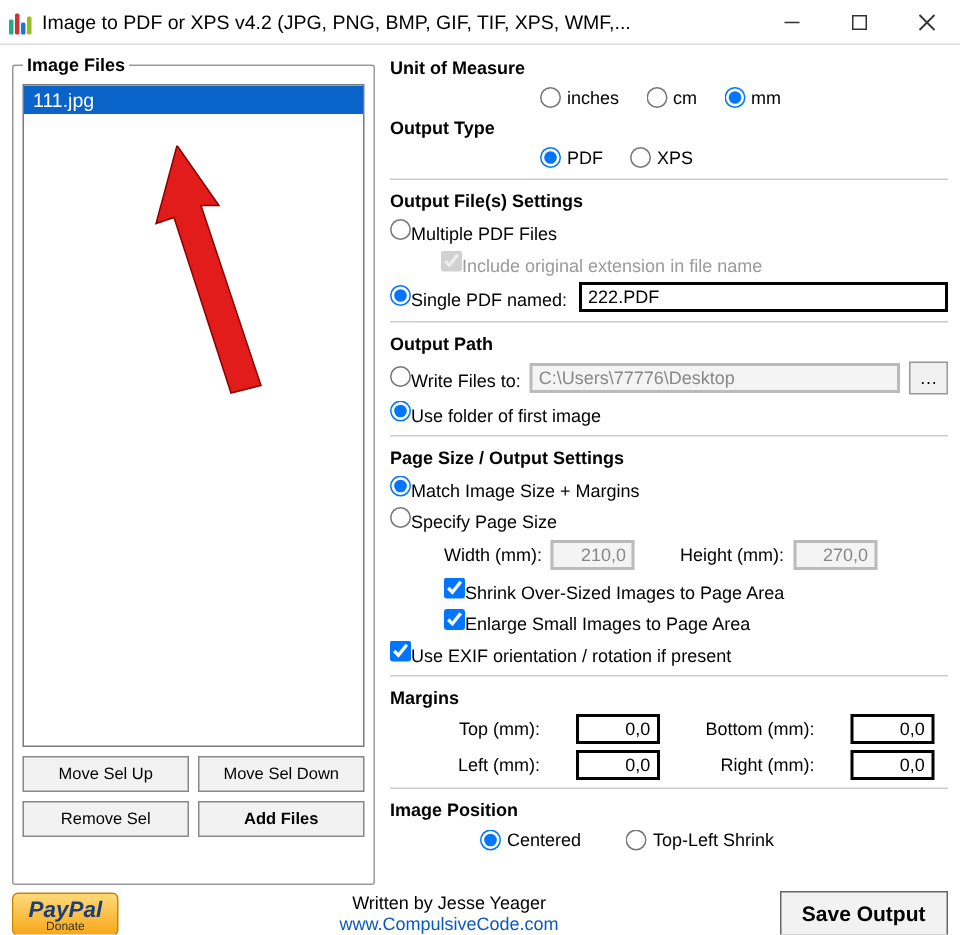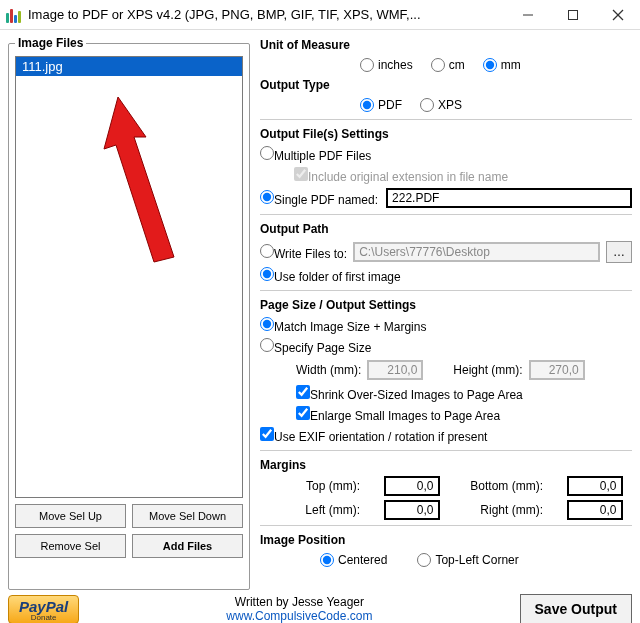--- a/index.html
+++ b/index.html
@@ -309,21 +309,21 @@
     <hr class="sep">
 
     <div class="section-hdr">Image Position</div>
     <div class="radio-row" style="margin-left:60px;gap:30px">
       <label>
           <input type="radio" name="ipos" checked="" style="">
           <span>Centered</span>
         </label>
       <label>
           <input type="radio" name="ipos" style="">
-          <span>Top-Left Corner</span>
+          <span>Top-Left Shrink</span>
         </label>
     </div>
   </div>
 </div>
 
 <div class="footer">
   <div class="paypal">
     <span>PayPal</span>
     <small>Donate</small>
   </div>

